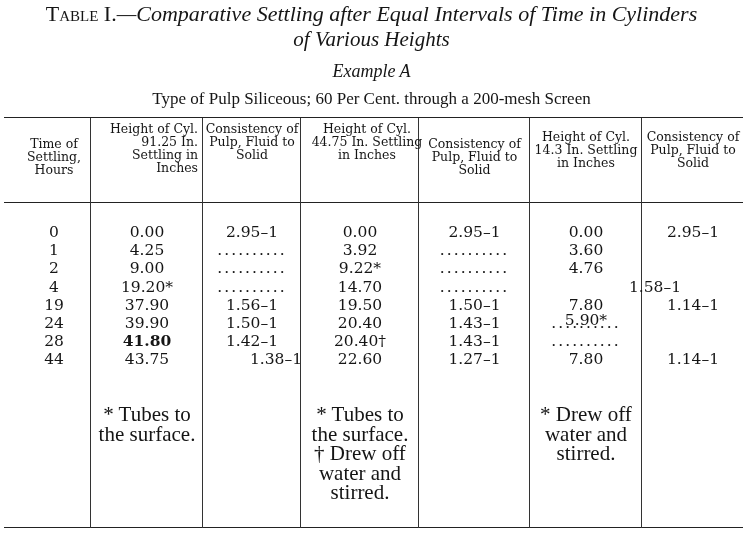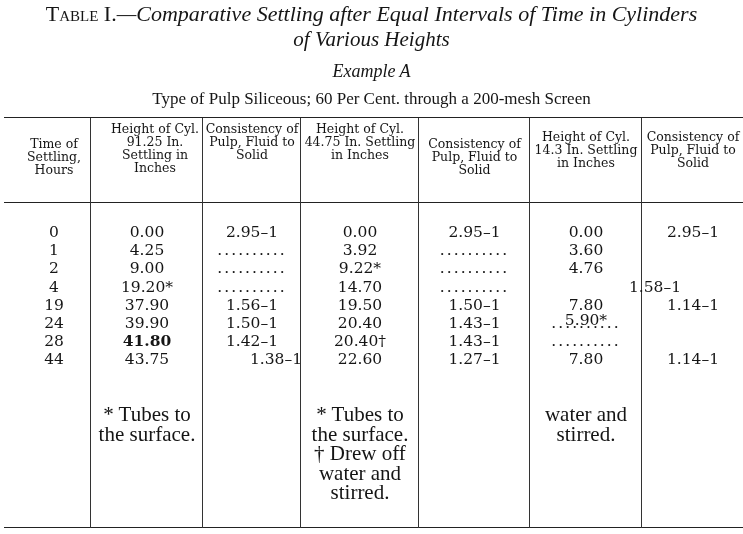--- a/index.html
+++ b/index.html
@@ -37,23 +37,23 @@
 <div class="rule" style="top:527px;"></div>
 
 <div class="vline" style="left:90px;"></div>
 <div class="vline" style="left:202px;"></div>
 <div class="vline" style="left:300px;"></div>
 <div class="vline" style="left:418px;"></div>
 <div class="vline" style="left:529px;"></div>
 <div class="vline" style="left:641px;"></div>
 
 <div class="hdr" style="left:18px;  width:72px;  top:137px;">Time of Settling, Hours</div>
-<div class="hdr" style="left:100px;  width:110px;">Height of Cyl. 91.25 In. Settling in Inches</div>
+<div class="hdr" style="left:88px;  width:110px;text-align:right;">Height of Cyl. 91.25 In. Settling in Inches</div>
 <div class="hdr" style="left:204px; width:96px;">Consistency of Pulp, Fluid to Solid</div>
-<div class="hdr" style="left:302px; width:116px;">Height of Cyl. 44.75 In. Settling in Inches</div>
+<div class="hdr" style="left:309px; width:116px;">Height of Cyl. 44.75 In. Settling in Inches</div>
 <div class="hdr" style="left:420px; width:109px; top:137px;">Consistency of Pulp, Fluid to Solid</div>
 <div class="hdr" style="left:531px; width:110px; top:130px;">Height of Cyl. 14.3 In. Settling in Inches</div>
 <div class="hdr" style="left:643px; width:100px; top:130px;">Consistency of Pulp, Fluid to Solid</div>
 
 <div id="rows">
     <div class="cell" style="left: 18px; width: 72px; top: 223px;">0</div>
     <div class="cell" style="left: 92px; width: 110px; top: 223px;">0.00</div>
     <div class="cell" style="left: 204px; width: 96px; top: 223px;">2.95–1</div>
     <div class="cell" style="left: 302px; width: 116px; top: 223px;">0.00</div>
     <div class="cell" style="left: 420px; width: 109px; top: 223px;">2.95–1</div>
@@ -115,15 +115,16 @@
   <div>the surface.</div>
 </div>
 <div class="note" style="left:302px; width:116px; top:405px;">
   <div>* Tubes to</div>
   <div>the surface.</div>
   <div>† Drew off</div>
   <div>water and</div>
   <div>stirred.</div>
 </div>
 <div class="note" style="left:531px; width:110px; top:405px;">
+  <div>* Drew off</div>
   <div>water and</div>
   <div>stirred.</div>
 </div>
 
 </body></html>

